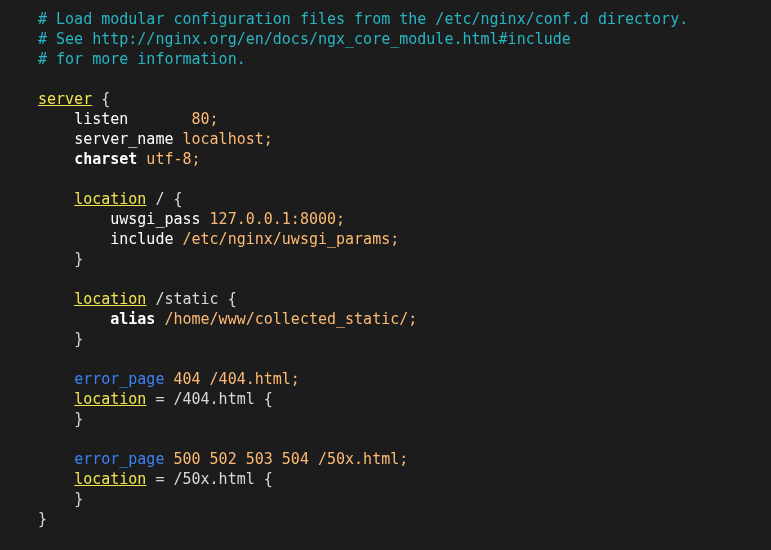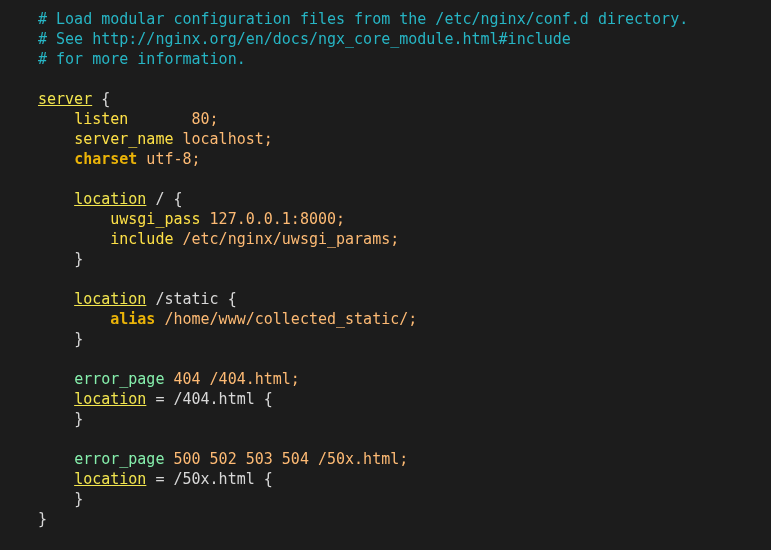--- a/index.html
+++ b/index.html
@@ -29,23 +29,23 @@
     letter-spacing: 0px;
   }
   .line {
     height: 20px;
     white-space: pre;
     font-size: 15px;
     line-height: 20px;
   }
   .tok-comment   { color: #27b5c4; }
   .tok-block     { color: #f2e54f; text-decoration: underline; }
-  .tok-directive { color: #fde047; }
-  .tok-special   { color: #eab308; font-weight: bold; }
-  .tok-errpage   { color: #86efac; }
+  .tok-directive { color: #ffffff; }
+  .tok-special   { color: #ffffff; font-weight: bold; }
+  .tok-errpage   { color: #3b82f6; }
   .tok-value     { color: #fdba74; }
   .tok-punct     { color: #d8d8d8; }
 </style>
 </head>
 <body>
 
 <div id="editor">
   <div class="code" id="code-body"><div class="line"><span class="tok-comment"># Load modular configuration files from the /etc/nginx/conf.d directory.</span></div><div class="line"><span class="tok-comment"># See http://nginx.org/en/docs/ngx_core_module.html#include</span></div><div class="line"><span class="tok-comment"># for more information.</span></div><div class="line">&nbsp;</div><div class="line"><span class="tok-block">server</span><span class="tok-punct"> {</span></div><div class="line"><span>    </span><span class="tok-directive">listen</span><span class="tok-value">       80;</span></div><div class="line"><span>    </span><span class="tok-directive">server_name</span><span class="tok-value"> localhost;</span></div><div class="line"><span>    </span><span class="tok-special">charset</span><span class="tok-value"> utf-8;</span></div><div class="line">&nbsp;</div><div class="line"><span>    </span><span class="tok-block">location</span><span class="tok-punct"> / {</span></div><div class="line"><span>        </span><span class="tok-directive">uwsgi_pass</span><span class="tok-value"> 127.0.0.1:8000;</span></div><div class="line"><span>        </span><span class="tok-directive">include</span><span class="tok-value"> /etc/nginx/uwsgi_params;</span></div><div class="line"><span>    </span><span class="tok-punct">}</span></div><div class="line">&nbsp;</div><div class="line"><span>    </span><span class="tok-block">location</span><span class="tok-punct"> /static {</span></div><div class="line"><span>        </span><span class="tok-special">alias</span><span class="tok-value"> /home/www/collected_static/;</span></div><div class="line"><span>    </span><span class="tok-punct">}</span></div><div class="line">&nbsp;</div><div class="line"><span>    </span><span class="tok-errpage">error_page</span><span class="tok-value"> 404 /404.html;</span></div><div class="line"><span>    </span><span class="tok-block">location</span><span class="tok-punct"> = /404.html {</span></div><div class="line"><span>    </span><span class="tok-punct">}</span></div><div class="line">&nbsp;</div><div class="line"><span>    </span><span class="tok-errpage">error_page</span><span class="tok-value"> 500 502 503 504 /50x.html;</span></div><div class="line"><span>    </span><span class="tok-block">location</span><span class="tok-punct"> = /50x.html {</span></div><div class="line"><span>    </span><span class="tok-punct">}</span></div><div class="line"><span class="tok-punct">}</span></div></div>
 </div>
 

